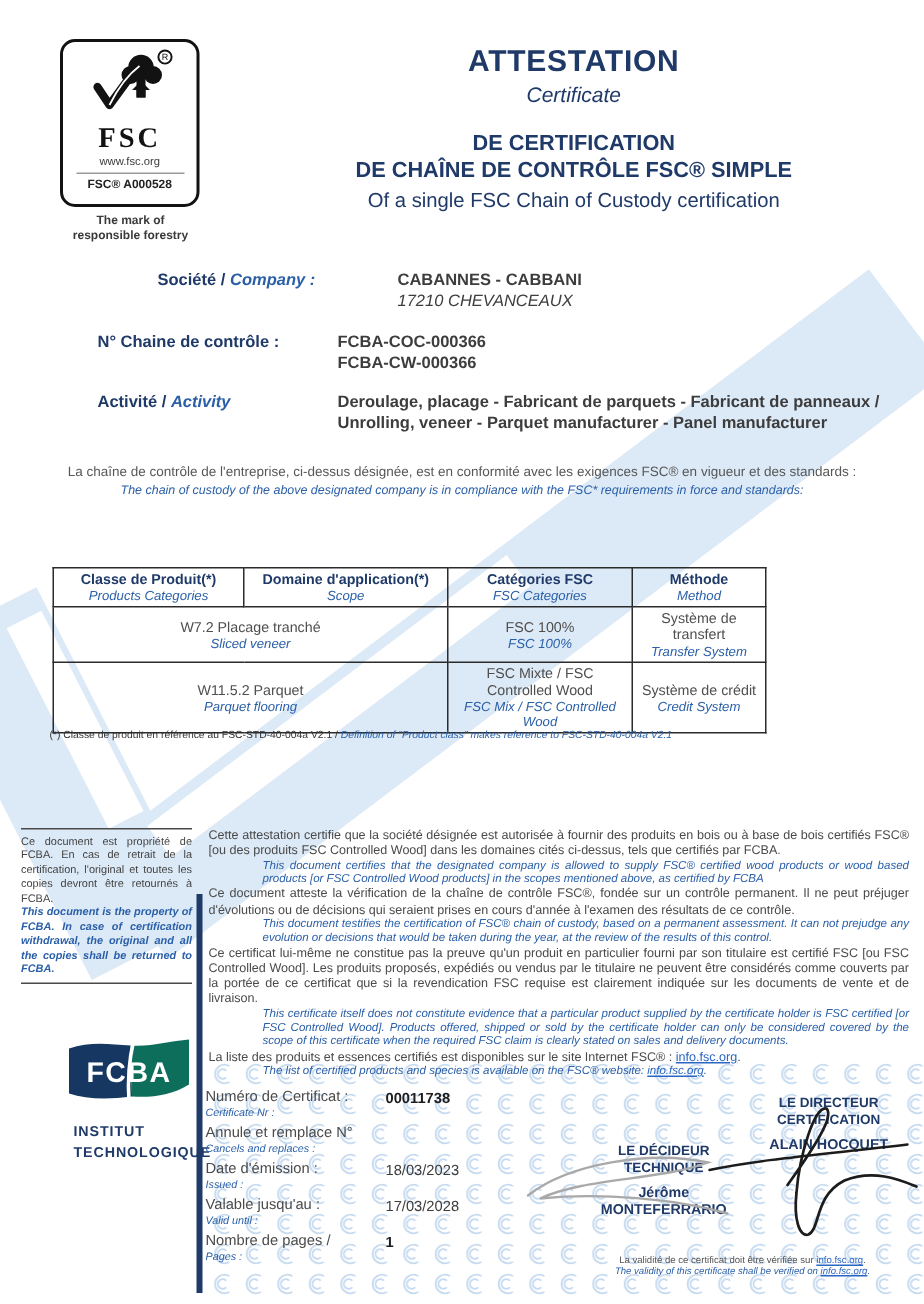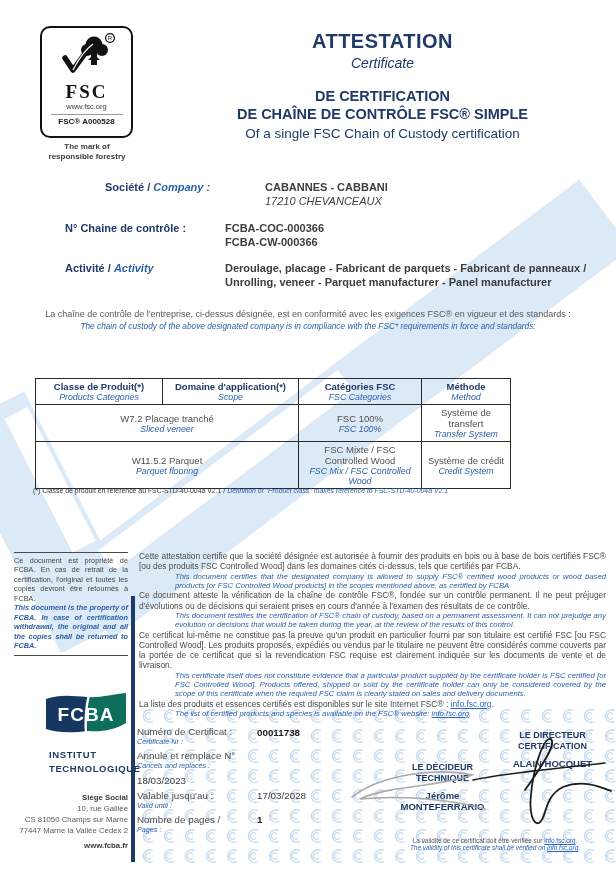--- a/index.html
+++ b/index.html
@@ -241,27 +241,20 @@
       <path d="M1,7 C15,2 28,4 42,5 L43,39 C27,41 13,41 1,37 Z" fill="#173763"></path>
       <path d="M42,5 C56,6 68,2 81,1 L81,31 C70,38 56,40 43,39 Z" fill="#0e6e5c"></path>
       <path d="M44,2 C41,15 40,28 41,42" fill="none" stroke="#ffffff" stroke-width="2.4"></path>
       <text x="41" y="29" text-anchor="middle" fill="#ffffff" font-size="19" font-weight="bold" font-family="Liberation Sans, sans-serif" letter-spacing="1">FCBA</text>
     </svg>
   </div>
   <div class="institut">
     <div>INSTITUT</div>
     <div>TECHNOLOGIQUE</div>
   </div>
-  <div class="address">
-    <div class="b">Siège Social</div>
-    <div>10, rue Galilée</div>
-    <div>CS 81050  Champs sur Marne</div>
-    <div>77447 Marne la Vallée Cedex 2</div>
-    <div class="web">www.fcba.fr</div>
-  </div>
 
   <div class="vbar"></div>
 
   <div class="main-text">
     <div class="fr">Cette attestation certifie que la société désignée est autorisée à fournir des produits en bois ou à base de bois certifiés FSC® [ou des produits FSC Controlled Wood] dans les domaines cités ci-dessus, tels que certifiés par FCBA.</div>
     <div class="en">This document certifies that the designated company is allowed to supply FSC® certified wood products or wood based products [or FSC Controlled Wood products] in the scopes mentioned above, as certified by FCBA</div>
     <div class="fr">Ce document atteste la vérification de la chaîne de contrôle FSC®, fondée sur un contrôle permanent. Il ne peut préjuger d'évolutions ou de décisions qui seraient prises en cours d'année à l'examen des résultats de ce contrôle.</div>
     <div class="en">This document testifies the certification of FSC® chain of custody, based on a permanent assessment. It can not prejudge any evolution or decisions that would be taken during the year, at the review of the results of this control.</div>
     <div class="fr">Ce certificat lui-même ne constitue pas la preuve qu'un produit en particulier fourni par son titulaire est certifié FSC [ou FSC Controlled Wood]. Les produits proposés, expédiés ou vendus par le titulaire ne peuvent être considérés comme couverts par la portée de ce certificat que si la revendication FSC requise est clairement indiquée sur les documents de vente et de livraison.</div>
     <div class="en">This certificate itself does not constitute evidence that a particular product supplied by the certificate holder is FSC certified [or FSC Controlled Wood]. Products offered, shipped or sold by the certificate holder can only be considered covered by the scope of this certificate when the required FSC claim is clearly stated on sales and delivery documents.</div>
@@ -278,20 +271,24 @@
       <div class="d-val b">00011738</div>
     </div>
     <div class="d-row">
       <div class="d-labels">
           <div class="d-fr">Annule et remplace N°</div>
           <div class="d-en">Cancels and replaces :</div>
         </div>
       <div class="d-val"></div>
     </div>
     <div class="d-row">
+      <div class="d-labels">
+          <div class="d-fr">Date d'émission :</div>
+          <div class="d-en">Issued :</div>
+        </div>
       <div class="d-val">18/03/2023</div>
     </div>
     <div class="d-row">
       <div class="d-labels">
           <div class="d-fr">Valable jusqu'au :</div>
           <div class="d-en">Valid until :</div>
         </div>
       <div class="d-val">17/03/2028</div>
     </div>
     <div class="d-row">

